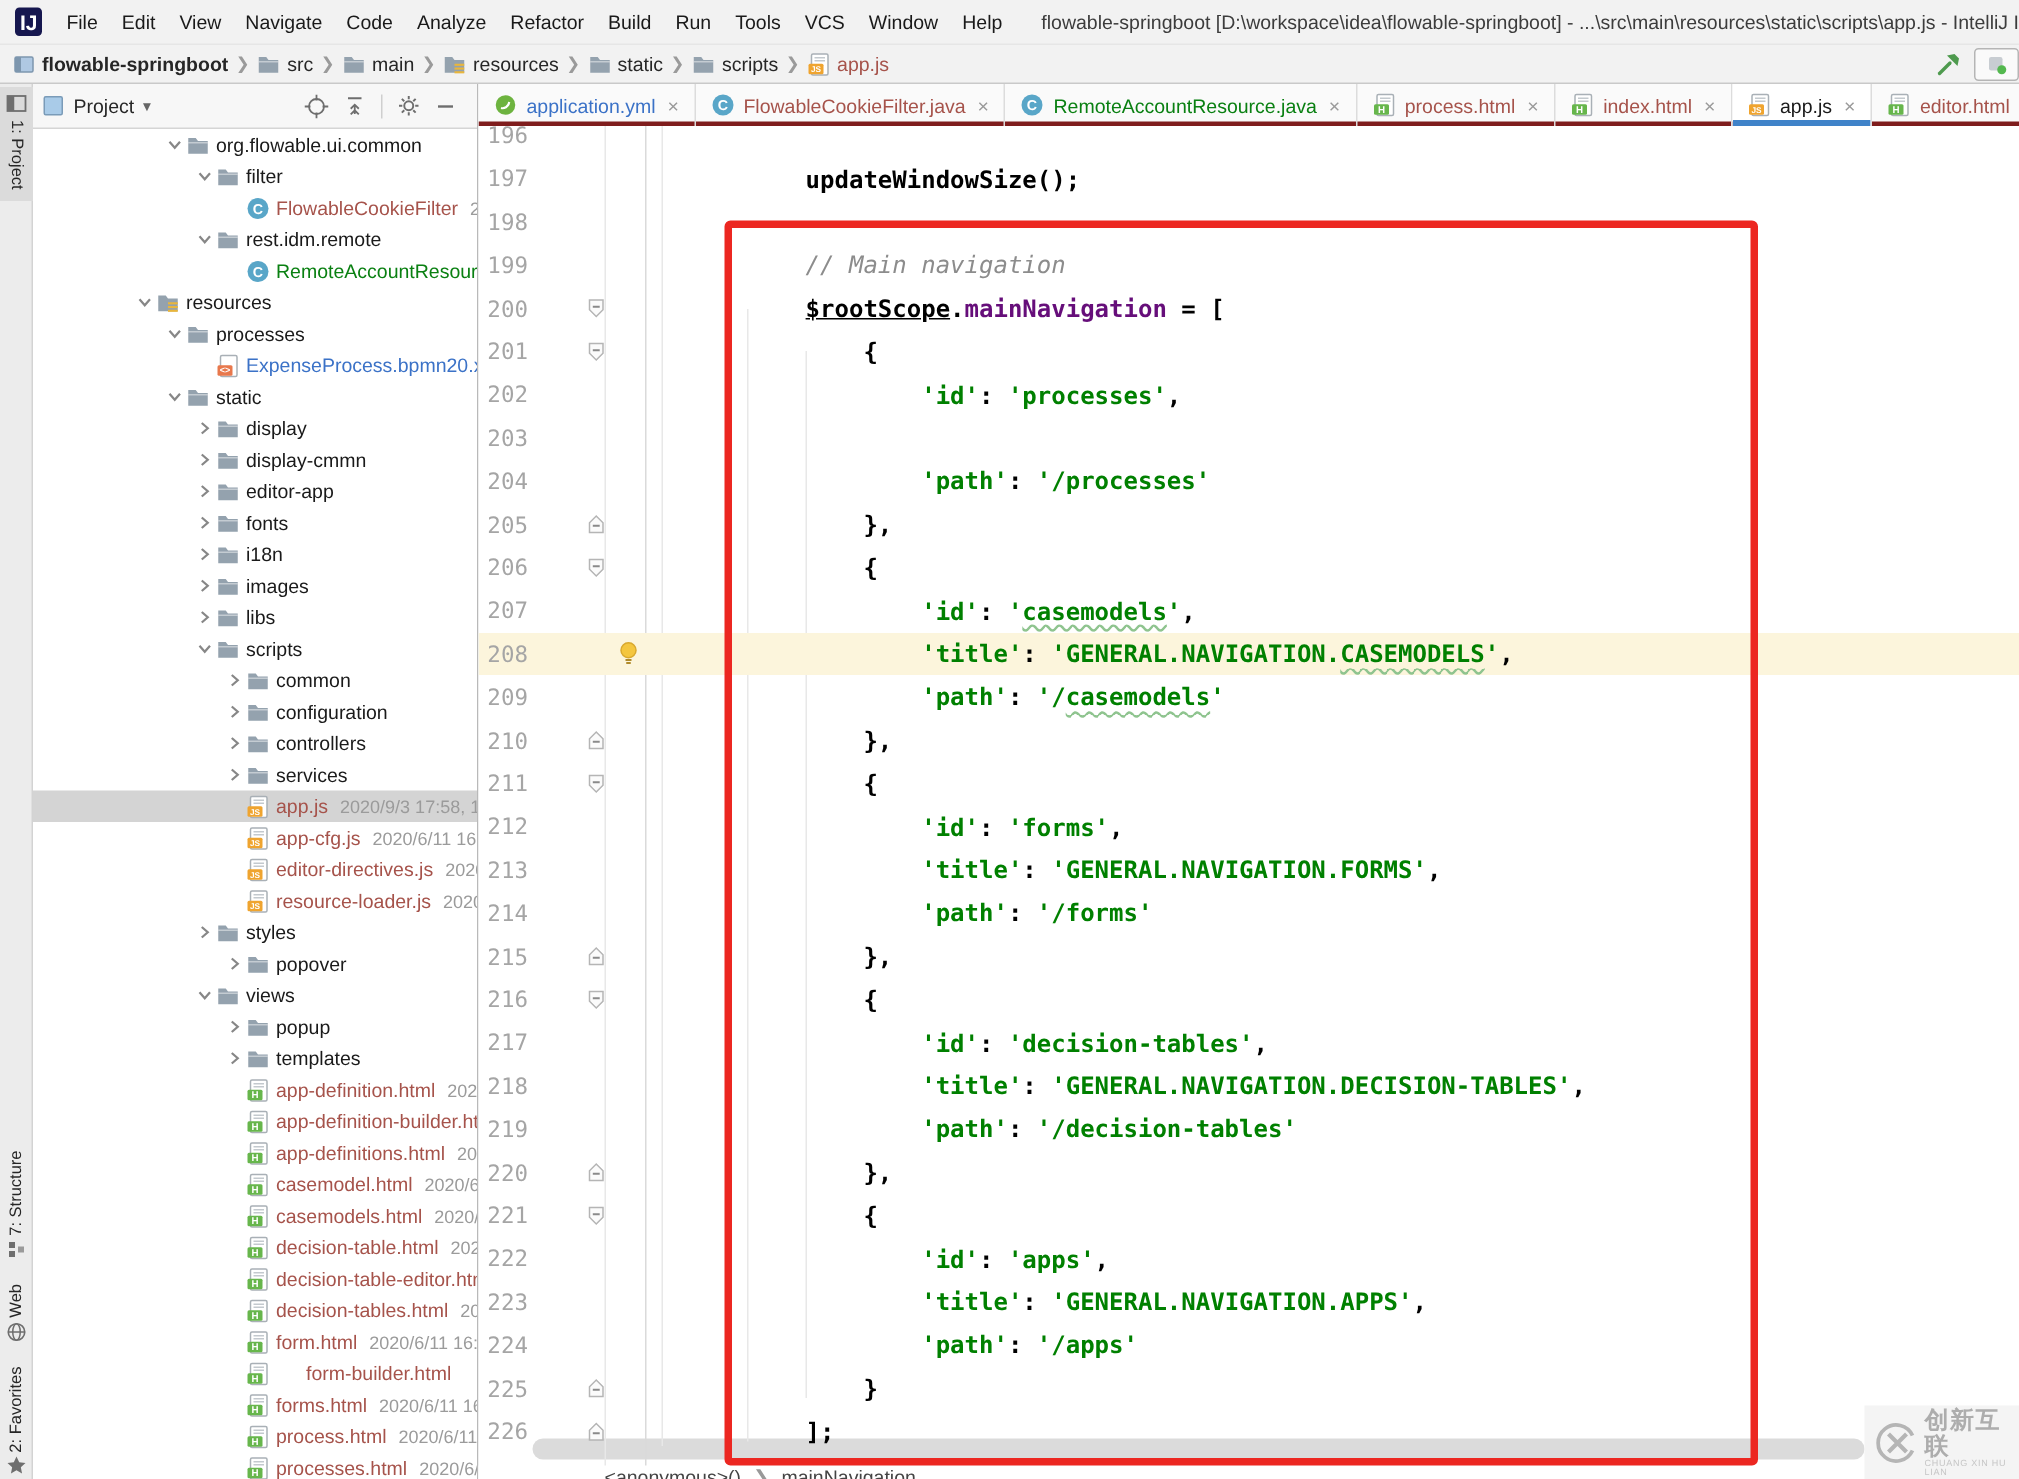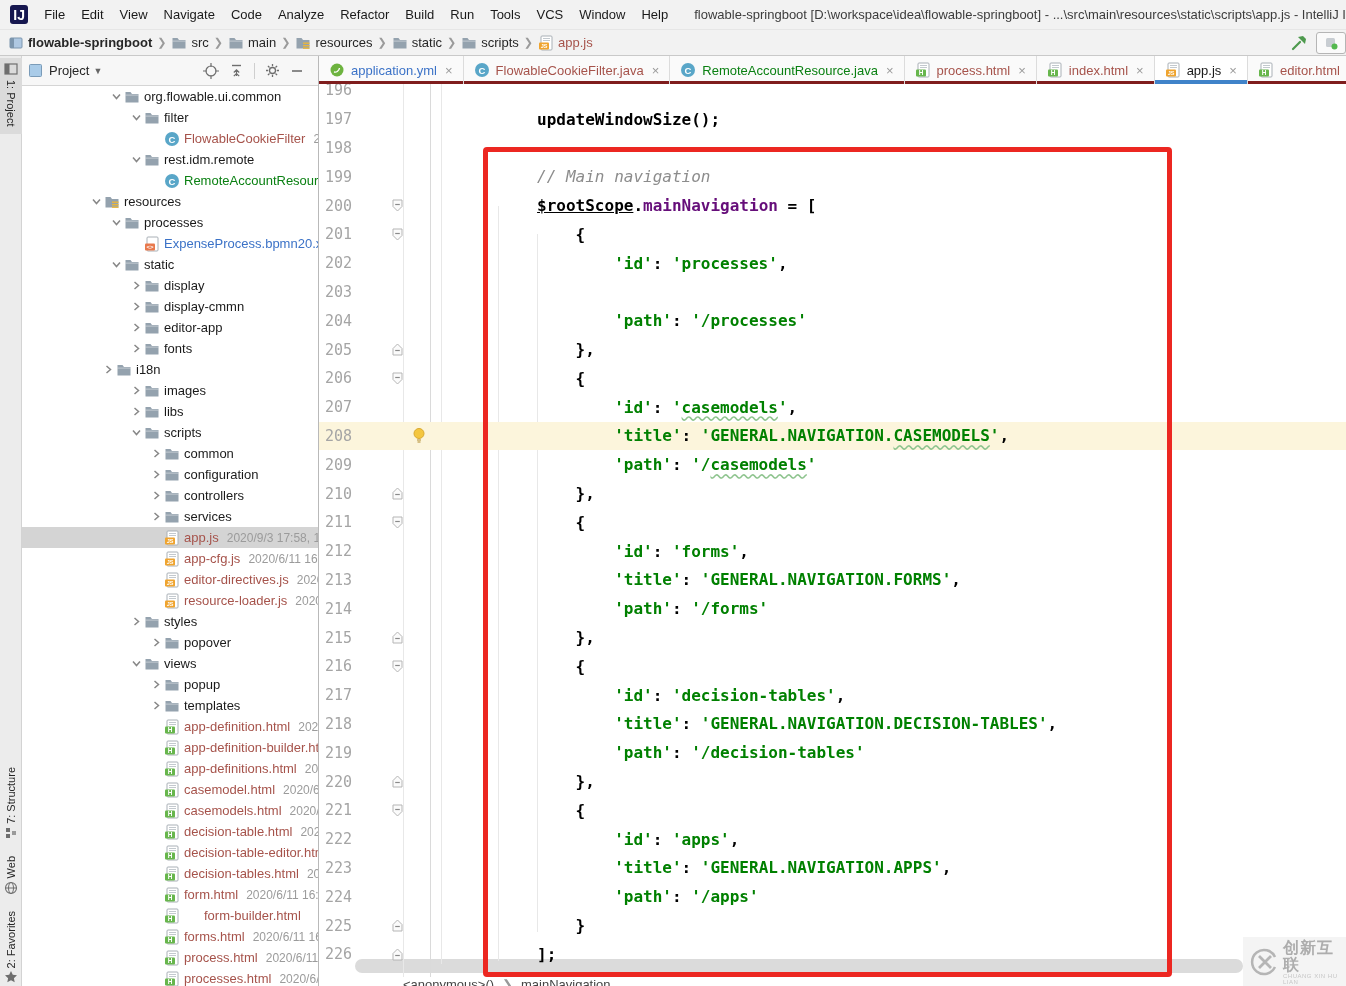--- a/index.html
+++ b/index.html
@@ -496,21 +496,21 @@
           </span>
         </span>
         <span class="icn">
           <svg width="16" height="16" viewBox="0 0 16 16">
             <path d="M1.5 3h5l1.5 2h6.5v8.5h-13z" fill="#94A2AE"></path>
             <path d="M1.5 5.6h13v1h-13z" fill="#fff" opacity=".45"></path>
           </svg>
         </span>
         <span class="tlabel tl-black">fonts</span>
       </div>
-      <div class="trow" style="padding-left: 78px; text-align: right;">
+      <div class="trow" style="padding-left: 106px; text-align: right;">
         <span class="chev">
           <span class="icn">
             <svg width="11" height="11" viewBox="0 0 11 11">
               <path d="M3.5 2l4 3.5-4 3.5" fill="none" stroke="#878787" stroke-width="1.5"></path>
             </svg>
           </span>
         </span>
         <span class="icn">
           <svg width="16" height="16" viewBox="0 0 16 16">
             <path d="M1.5 3h5l1.5 2h6.5v8.5h-13z" fill="#94A2AE"></path>

